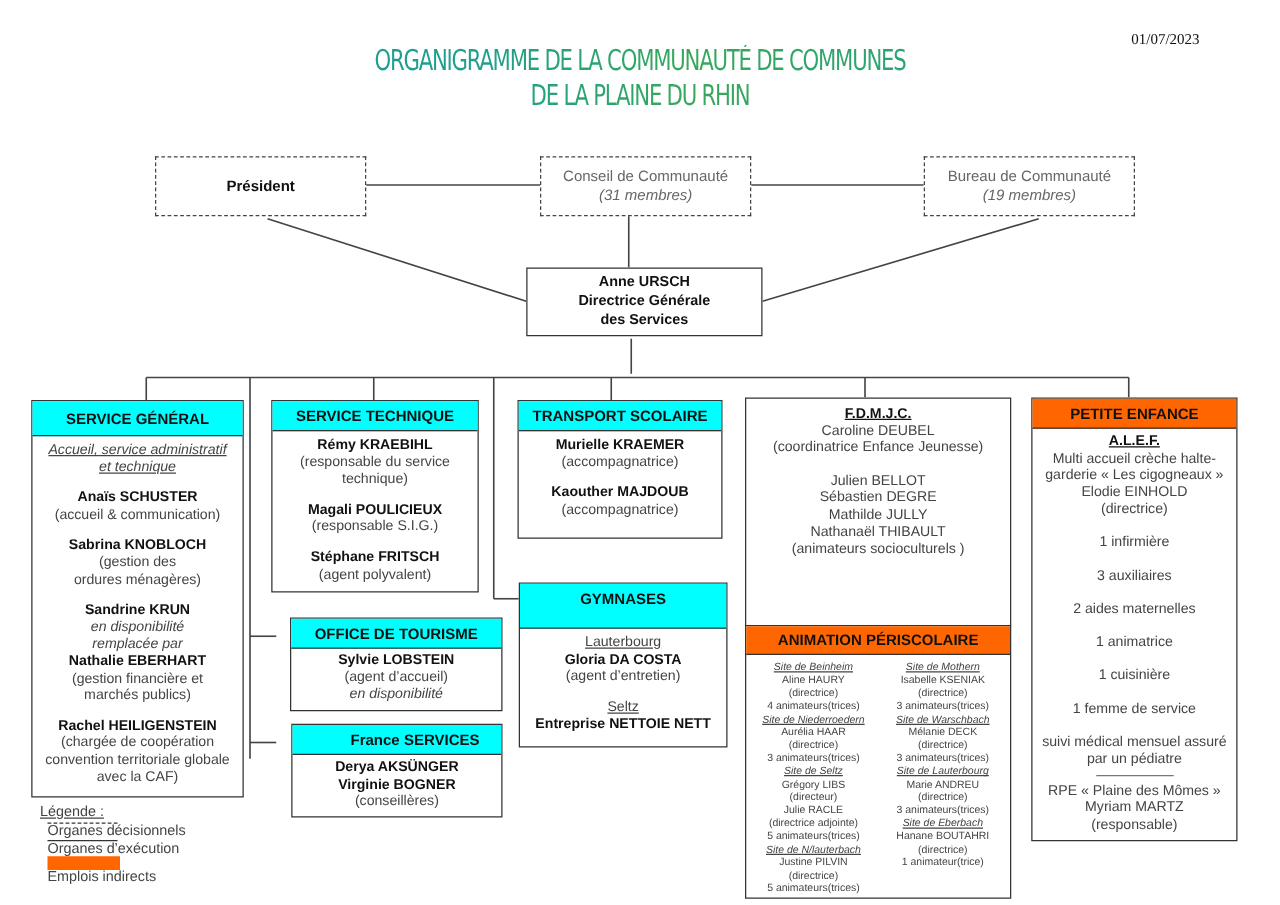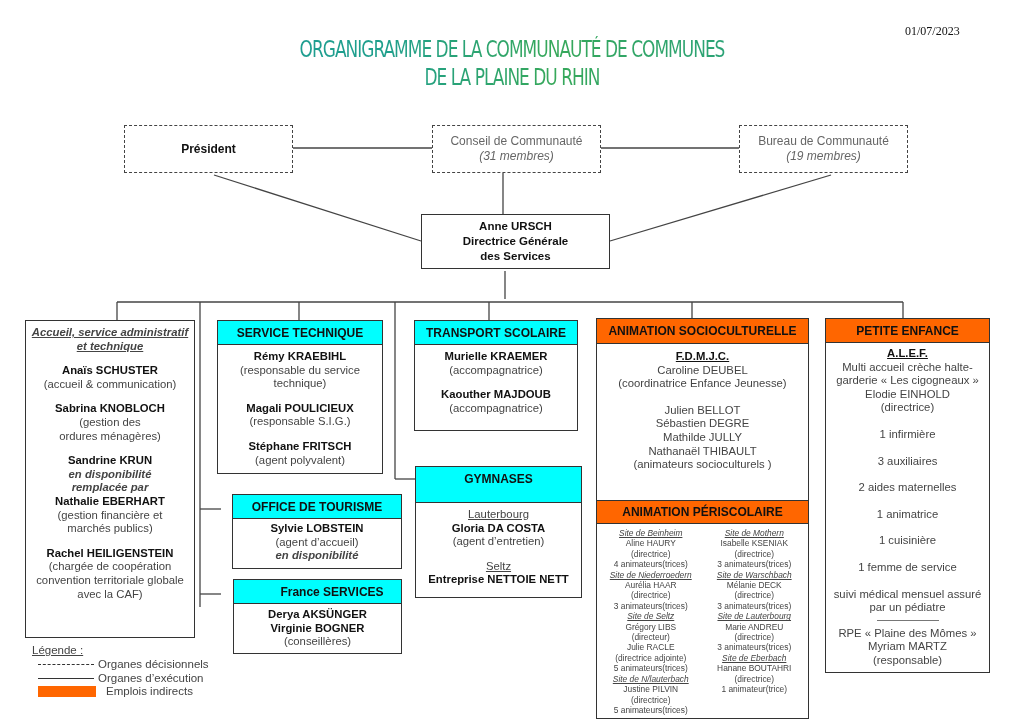--- a/index.html
+++ b/index.html
@@ -20,30 +20,30 @@
   .gov i { font-style:italic; }
   #dgs { position:absolute; left:421px; top:214px; width:189px; height:55px; border:1.5px solid #333; box-sizing:border-box;
          text-align:center; font-weight:bold; font-size:11.5px; line-height:15px; color:#111; padding-top:4px; background:#fff; }
   .box { position:absolute; border:1.5px solid #333; background:#fff; box-sizing:border-box; }
   .hdr { border-bottom:1.5px solid #333; font-weight:bold; text-align:center; font-size:12px; color:#111;
          display:flex; align-items:center; justify-content:center; box-sizing:border-box; }
   .cyan { background:#00ffff; }
   .orange { background:#ff6600; }
   .body { text-align:center; font-size:11.3px; line-height:13.6px; color:#444; padding-top:5px; }
   .body .nm { font-weight:bold; color:#111; }
-  .body .it { font-style:italic;font-weight:bold; }
+  .body .it { font-style:italic; }
   .body .ul { text-decoration:underline; }
   .gap { height:11px; }
   .peri-cols { display:flex; padding:4px 2px 0 2px; }
   .peri-col { flex:1; text-align:center; font-size:8.4px; line-height:10.4px; color:#444; }
   .peri-col .site { font-style:italic; text-decoration:underline; }
   .divider { width:62px; height:1px; background:#777; margin:5px auto 6px auto; }
   .legend { position:absolute; font-size:11.5px; color:#444; }
   #legend-title { left:32px; top:644px; text-decoration:underline;text-align:right; }
-  .legend-row { position:absolute; left:38px; display:flex; align-items:center; font-size:11.5px; color:#444; }
+  .legend-row { position:absolute; left:38px; display:flex; align-items:flex-start; font-size:11.5px; color:#444;flex-direction:column; }
   .leg-dash { width:56px; border-top:1.5px dashed #333; margin-right:4px; }
   .leg-solid { width:56px; border-top:1.5px solid #333; margin-right:4px; }
   .leg-orange { width:58px; height:11px; background:#ff6600; margin-right:10px; }
 </style>
 </head>
 <body>
 
 <div id="date" class="abs">01/07/2023</div>
 <div id="title1" class="abs title">ORGANIGRAMME DE LA COMMUNAUTÉ DE COMMUNES</div>
 <div id="title2" class="abs title">DE LA PLAINE DU RHIN</div>
@@ -82,20 +82,21 @@
   <i>(19 membres)</i>
 </div>
 
 <div id="dgs">
   <div>Anne URSCH</div>
   <div>Directrice Générale</div>
   <div>des Services</div>
 </div>
 
 <div class="box" style="left:25px;top:320px;width:170px;height:318px;">
+  <div class="hdr cyan" style="height:28px;">SERVICE GÉNÉRAL</div>
   <div class="body">
     <div class="it ul">Accueil, service administratif</div>
     <div class="it ul">et technique</div>
     <div class="gap"></div>
     <div class="nm">Anaïs SCHUSTER</div>
     <div>(accueil &amp; communication)</div>
     <div class="gap"></div>
     <div class="nm">Sabrina KNOBLOCH</div>
     <div>(gestion des</div>
     <div>ordures ménagères)</div>
@@ -164,21 +165,20 @@
 <div class="box" style="left:233px;top:579px;width:169px;height:75px;">
   <div class="hdr cyan" style="height:24px;padding-left:29px;">France SERVICES</div>
   <div class="body" style="padding-top:4px;">
     <div class="nm">Derya AKSÜNGER</div>
     <div class="nm">Virginie BOGNER</div>
     <div>(conseillères)</div>
   </div>
 </div>
 
 <div class="box" style="left:596px;top:318px;width:213px;height:183px;">
-  <div class="hdr orange" style="height:25px;">ANIMATION SOCIOCULTURELLE</div>
   <div class="body" style="padding-top:6px;">
     <div class="nm ul">F.D.M.J.C.</div>
     <div>Caroline DEUBEL</div>
     <div>(coordinatrice Enfance Jeunesse)</div>
     <div class="gap" style="height:13px;"></div>
     <div>Julien BELLOT</div>
     <div>Sébastien DEGRE</div>
     <div>Mathilde JULLY</div>
     <div>Nathanaël THIBAULT</div>
     <div>(animateurs socioculturels )</div>

